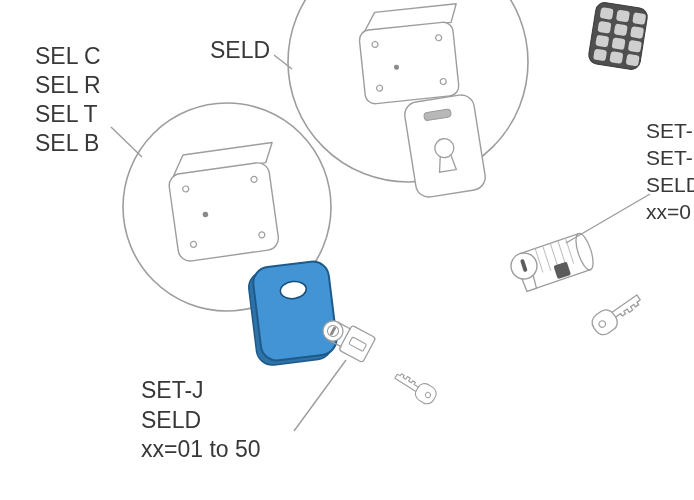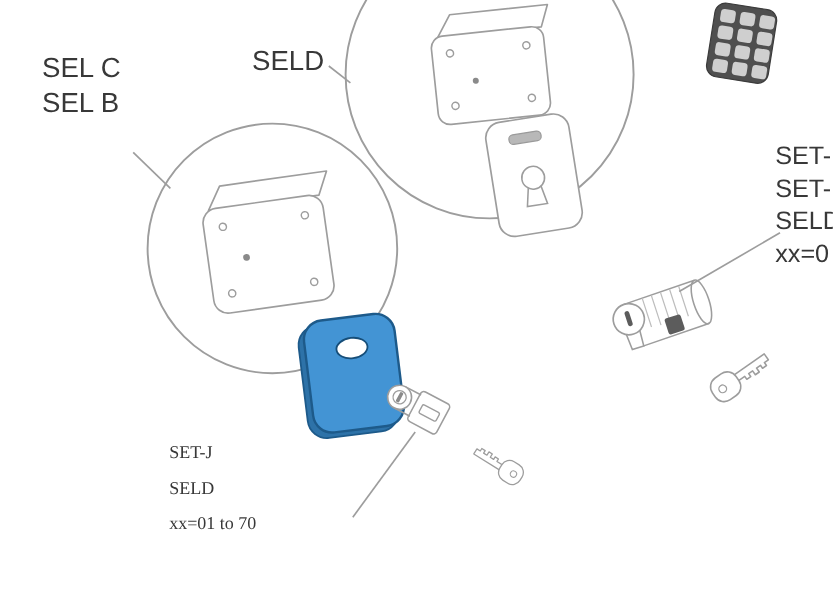--- a/index.html
+++ b/index.html
@@ -5,21 +5,21 @@
   * { margin:0; padding:0; box-sizing:border-box; }
   html,body { width:694px; height:500px; }
   body { font-family:"Liberation Sans", sans-serif; background:#ffffff; }
   .stage { position:relative; width:694px; height:500px; overflow:hidden; background:#ffffff; }
   .stage svg { position:absolute; left:0; top:0; }
   .label-block { position:absolute; color:#383838; }
   .label-line { white-space:nowrap; }
   .left-labels   { left:35px;  top:42px;  font-size:23px; line-height:29px; }
   .seld-label    { left:210px; top:37px;  font-size:23px; line-height:26px; }
   .right-labels  { left:646px; top:117px; font-size:21px; line-height:27px; }
-  .bottom-labels { left:141px; top:364px; font-size:15px; line-height:29.5px;font-family:Liberation Serif, serif; }
+  .bottom-labels { left:141px; top:376px; font-size:23px; line-height:29.5px; }
 </style>
 </head>
 <body>
 
 <div class="stage">
 
   <svg width="694" height="500" viewBox="0 0 694 500">
     <defs>
       <circle id="screw-hole" r="3" fill="#ffffff" stroke="#9d9d9d" stroke-width="1.2"></circle>
       <g id="key-shape">
@@ -109,31 +109,33 @@
     <g stroke="#9d9d9d" stroke-width="1.4">
       <line x1="111" y1="127" x2="142" y2="157"></line>
       <line x1="274" y1="55" x2="292" y2="69"></line>
       <line x1="650" y1="194" x2="566" y2="243"></line>
       <line x1="294" y1="431" x2="346" y2="360"></line>
     </g>
   </svg>
 
   <div class="label-block left-labels">
     <div class="label-line">SEL C</div>
+    <div class="label-line">SEL R</div>
+    <div class="label-line">SEL T</div>
     <div class="label-line">SEL B</div>
   </div>
 
   <div class="label-block seld-label">SELD</div>
 
   <div class="label-block right-labels">
     <div class="label-line">SET-</div>
     <div class="label-line">SET-</div>
     <div class="label-line">SELD</div>
     <div class="label-line">xx=0</div>
   </div>
 
   <div class="label-block bottom-labels">
     <div class="label-line">SET-J</div>
     <div class="label-line">SELD</div>
-    <div class="label-line">xx=01 to 70</div>
+    <div class="label-line">xx=01 to 50</div>
   </div>
 
 </div>
 
 </body></html>

